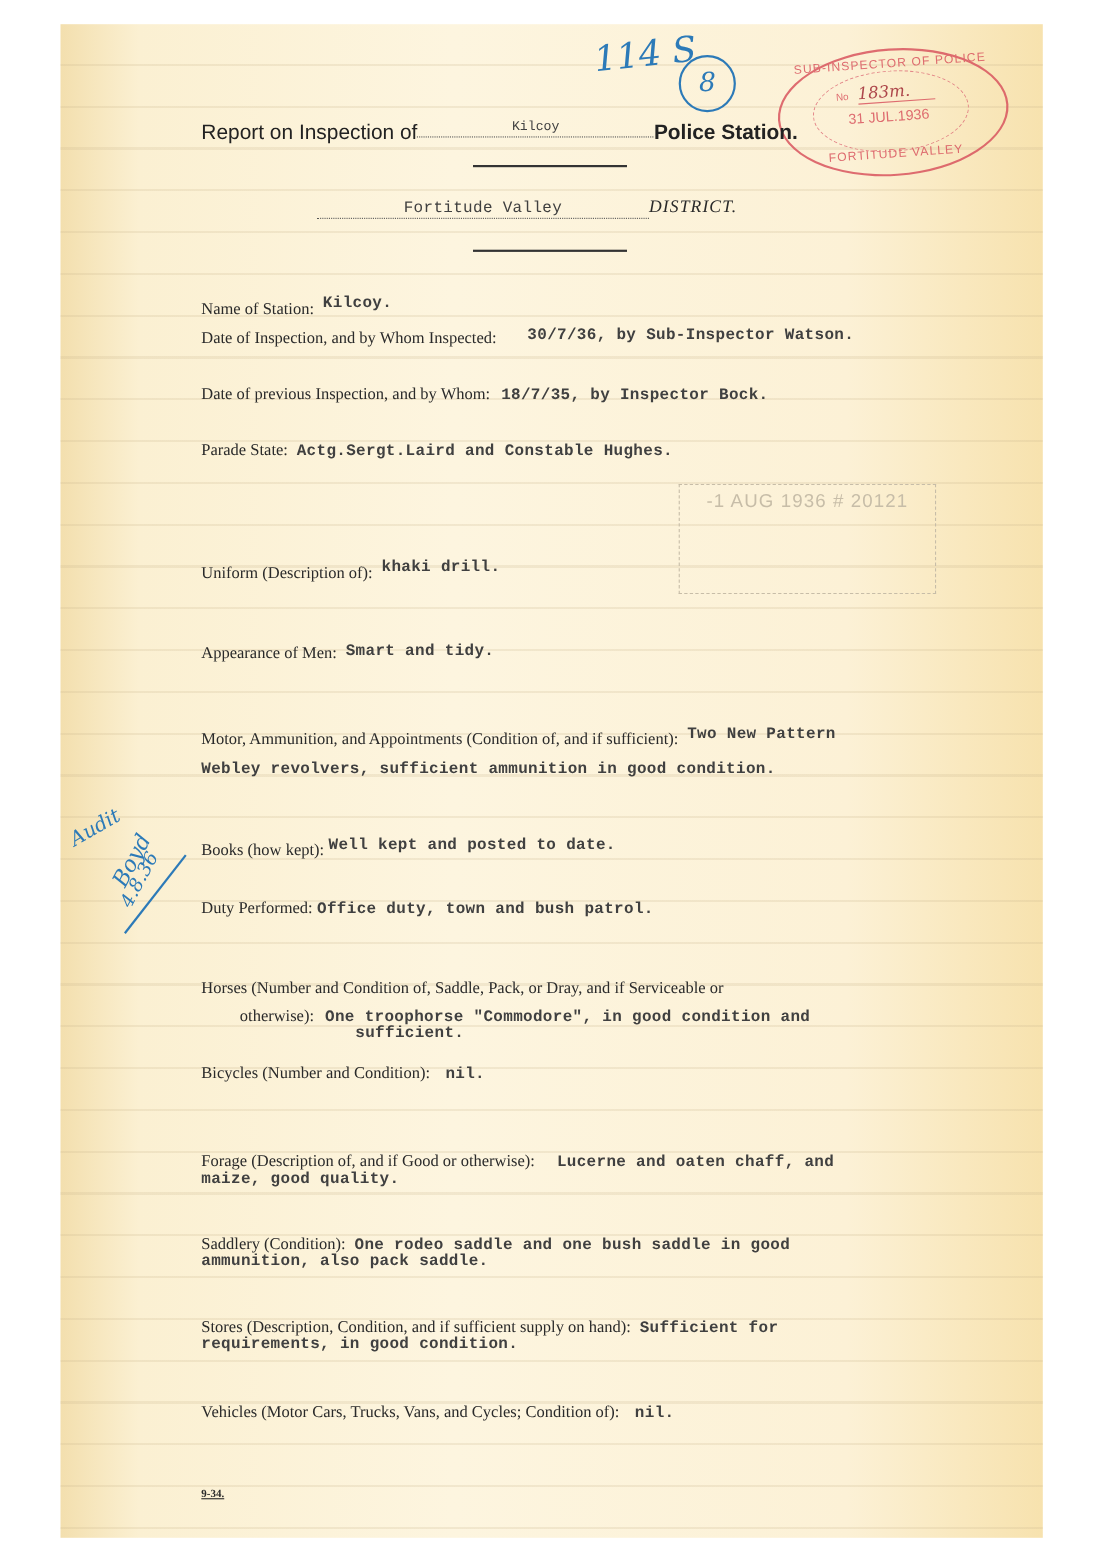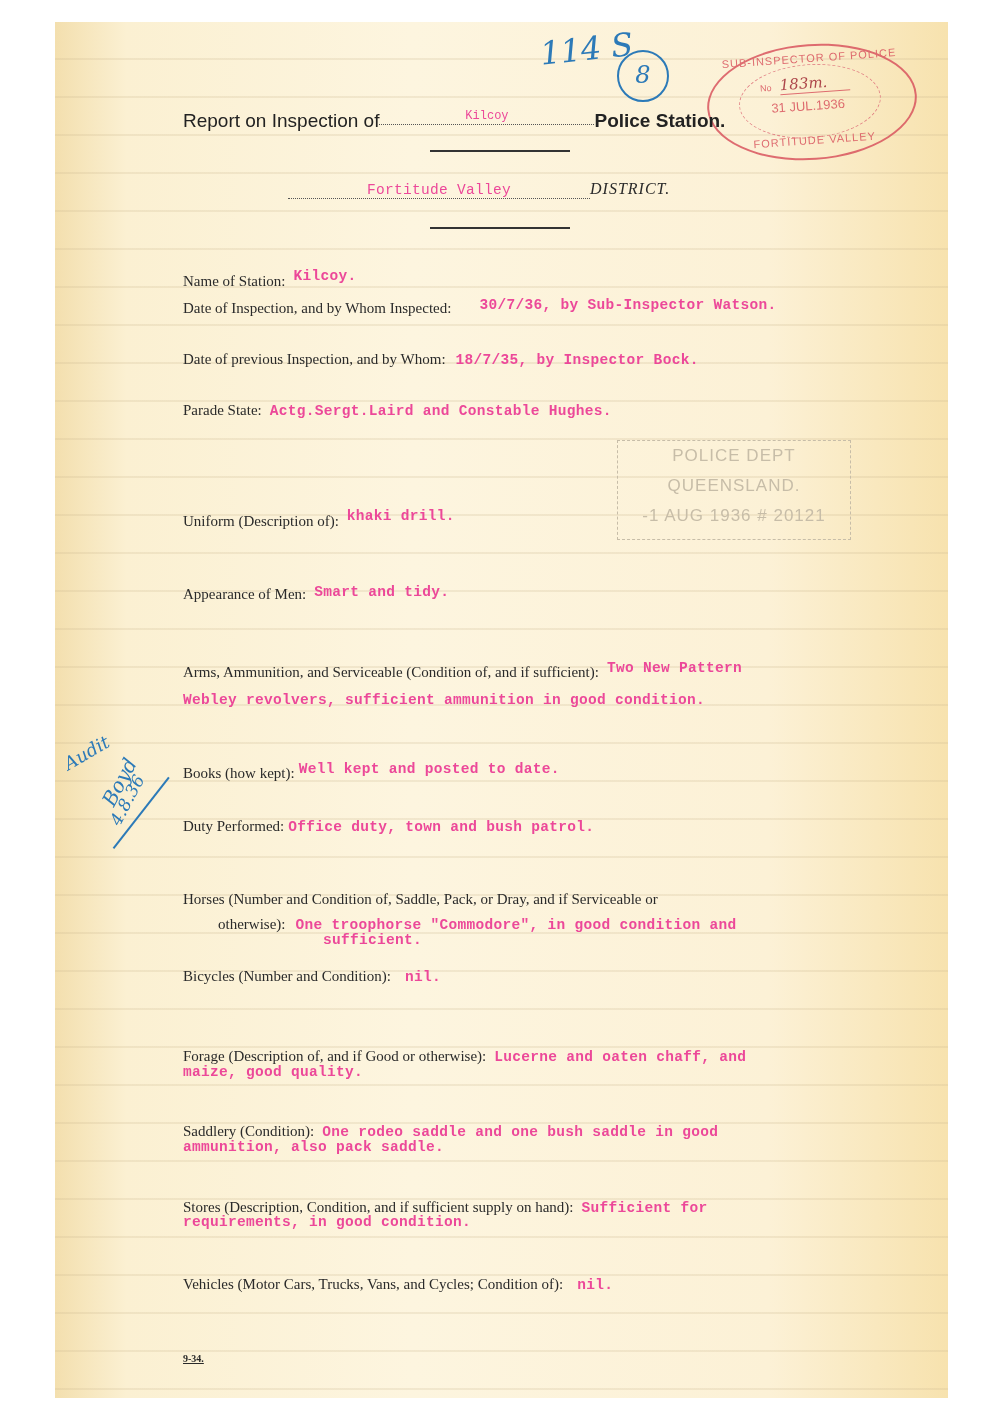--- a/index.html
+++ b/index.html
@@ -9,21 +9,21 @@
   }
   .paper {
     position: absolute; left: 55px; top: 22px; width: 893px; height: 1376px;
     background:
       repeating-linear-gradient(to bottom, rgba(0,0,0,0) 0px, rgba(0,0,0,0) 36px, rgba(200,180,140,0.22) 36px, rgba(200,180,140,0.22) 38px),
       linear-gradient(to right, #f3dfae 0%, #fbf0d2 8%, #fdf5df 40%, #fcf1d6 80%, #f7e2ae 100%);
   }
   .abs { position: absolute; }
   .serif { font-family: "Liberation Serif", "DejaVu Serif", serif; color: #2a2a2a; }
   .sans  { font-family: "Liberation Sans", "DejaVu Sans", sans-serif; color: #222; }
-  .mono  { font-family: "Liberation Mono", "DejaVu Sans Mono", monospace; color: #ec4899; font-weight: bold; }
+  .mono  { font-family: "Liberation Mono", "DejaVu Sans Mono", monospace; color: #404040; font-weight: bold; }
   .label { font-size: 15px; }
   .value { font-size: 14.5px; letter-spacing: 0.3px; }
   .dots { border-bottom: 1px dotted #555; display: inline-block; }
   .rule { position: absolute; height: 2px; background: #333; }
   .line { position: absolute; left: 183px; white-space: nowrap; }
   .stamp-red {
     position: absolute; left: 707px; top: 44px; width: 206px; height: 112px;
     border: 2px solid #d9555f; border-radius: 50%; color: #d9555f;
     transform: rotate(-4deg); opacity: 0.85;
   }
@@ -80,36 +80,35 @@
   <span class="serif label">Date of previous Inspection, and by Whom:</span>
   <span class="mono value" style="margin-left:6px;">18/7/35, by Inspector Bock.</span>
 </div>
 
 <div class="line" style="top:401px;">
   <span class="serif label">Parade State:</span>
   <span class="mono value" style="margin-left:4px;">Actg.Sergt.Laird and Constable Hughes.</span>
 </div>
 
 <div class="stamp-gray">
-  <div>POLICE DEPT QUEENSLAND.</div>
   <div>-1 AUG 1936 # 20121</div>
 </div>
 
 <div class="line" style="top:512px;">
   <span class="serif label">Uniform (Description of):</span>
   <span class="mono value" style="position:relative; top:-6px; margin-left:4px;">khaki drill.</span>
 </div>
 
 <div class="line" style="top:585px;">
   <span class="serif label">Appearance of Men:</span>
   <span class="mono value" style="position:relative; top:-3px; margin-left:4px;">Smart and tidy.</span>
 </div>
 
 <div class="line" style="top:663px;">
-  <span class="serif label">Arms, Ammunition, and Serviceable (Condition of, and if sufficient):</span>
+  <span class="serif label">Motor, Ammunition, and Appointments (Condition of, and if sufficient):</span>
   <span class="mono value" style="position:relative; top:-5px; margin-left:4px;">Two New Pattern</span>
 </div>
 <div class="line mono value" style="top:692px;">Webley revolvers, sufficient ammunition in good condition.</div>
 
 <div class="abs hand" style="left:62px; top:742px; font-size:18px; transform:rotate(-30deg);">Audit</div>
 <div class="abs hand" style="left:94px; top:770px; font-size:20px; transform:rotate(-62deg);">Boyd</div>
 <div class="abs hand" style="left:100px; top:790px; font-size:17px; transform:rotate(-62deg);">4.8.36</div>
 <div class="abs" style="left:96px; top:812px; width:90px; height:1.5px; background:#2c7ab8; transform:rotate(-52deg);"></div>
 
 <div class="line" style="top:764px;">
@@ -131,21 +130,21 @@
 </div>
 <div class="abs mono value" style="left:323px; top:932px;">sufficient.</div>
 
 <div class="line" style="top:967px;">
   <span class="serif label">Bicycles (Number and Condition):</span>
   <span class="mono value" style="margin-left:10px;">nil.</span>
 </div>
 
 <div class="line" style="top:1047px;">
   <span class="serif label">Forage (Description of, and if Good or otherwise):</span>
-  <span class="mono value" style="margin-left:4px;text-align:right;">Lucerne and oaten chaff, and</span>
+  <span class="mono value" style="margin-left:16px;text-align:right;">Lucerne and oaten chaff, and</span>
 </div>
 <div class="line mono value" style="top:1064px;">maize, good quality.</div>
 
 <div class="line" style="top:1122px;">
   <span class="serif label">Saddlery (Condition):</span>
   <span class="mono value" style="margin-left:4px;">One rodeo saddle and one bush saddle in good</span>
 </div>
 <div class="line mono value" style="top:1139px;">ammunition, also pack saddle.</div>
 
 <div class="line" style="top:1198px;">

